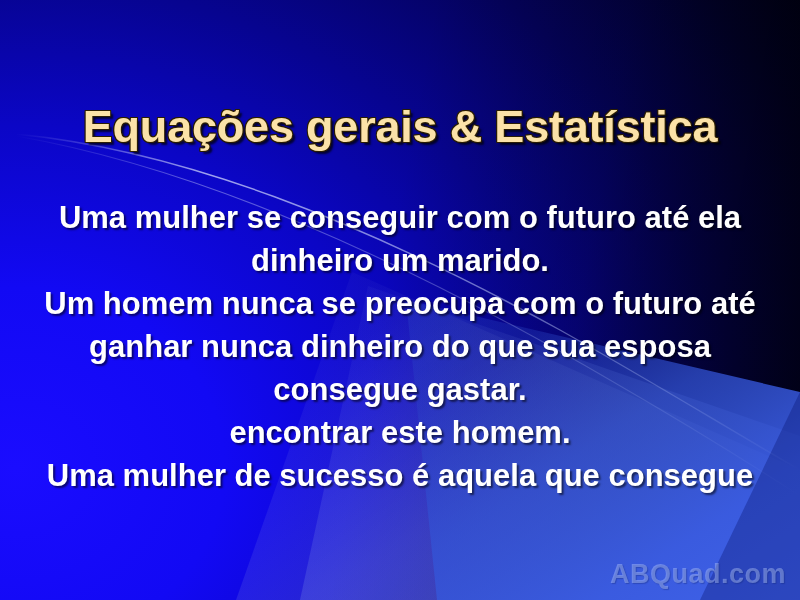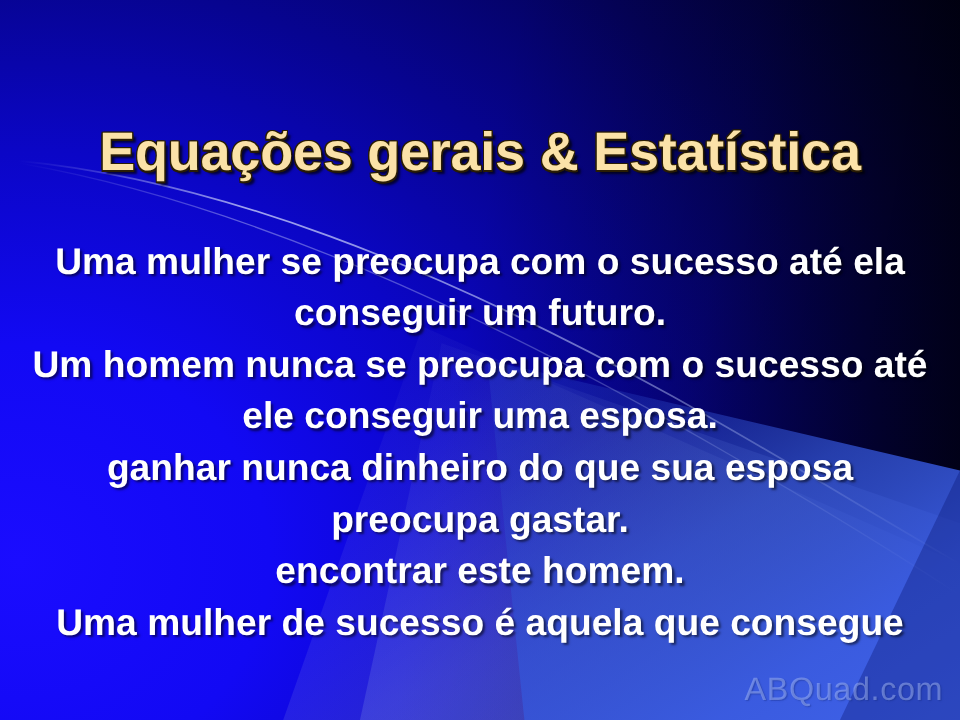--- a/index.html
+++ b/index.html
@@ -104,21 +104,21 @@
     color: #ffffff;
     white-space: nowrap;
     text-shadow: 2px 2px 2px rgba(0,0,0,0.55);
   }
 
   .watermark {
     position: absolute;
     right: 14px;
     bottom: 10px;
     font-size: 27px;
-    font-weight: normal;
+    font-weight: bold;
     letter-spacing: 0.5px;
     color: rgba(186, 204, 255, 0.42);
     text-shadow: 1px 1px 1px rgba(20, 40, 120, 0.35);
     white-space: nowrap;
   }
 </style>
 </head>
 <body>
 
 <div id="slide">
@@ -161,25 +161,24 @@
 
     <path d="M 16 134 C 180 150 360 220 560 330 C 660 386 730 430 800 470" fill="none" stroke="url(#thinArc)" stroke-width="1.4"></path>
     <path d="M 16 136 C 200 168 400 258 610 380 C 700 432 760 470 800 496" fill="none" stroke="url(#thinArc)" stroke-width="1.1" stroke-opacity="0.55"></path>
   </svg>
 
   <div class="content">
 
     <div class="slide-title">Equações gerais &amp; Estatística</div>
 
     <div class="body-block">
-      <div class="body-line">Uma mulher se preocupa com o sucesso até ela</div>
-      <div class="body-line">conseguir um futuro.</div>
-      <div class="body-line">Um homem nunca se preocupa com o sucesso até</div>
-      <div class="body-line">ele conseguir uma esposa.</div>
+      <div class="body-line">Uma mulher se conseguir com o futuro até ela</div>
+      <div class="body-line">dinheiro um marido.</div>
+      <div class="body-line">Um homem nunca se preocupa com o futuro até</div>
       <div class="body-line">ganhar nunca dinheiro do que sua esposa</div>
-      <div class="body-line">preocupa gastar.</div>
+      <div class="body-line">consegue gastar.</div>
       <div class="body-line">encontrar este homem.</div>
       <div class="body-line">Uma mulher de sucesso é aquela que consegue</div>
     </div>
 
     <div class="watermark">ABQuad.com</div>
   </div>
 </div>
 
 </body></html>

